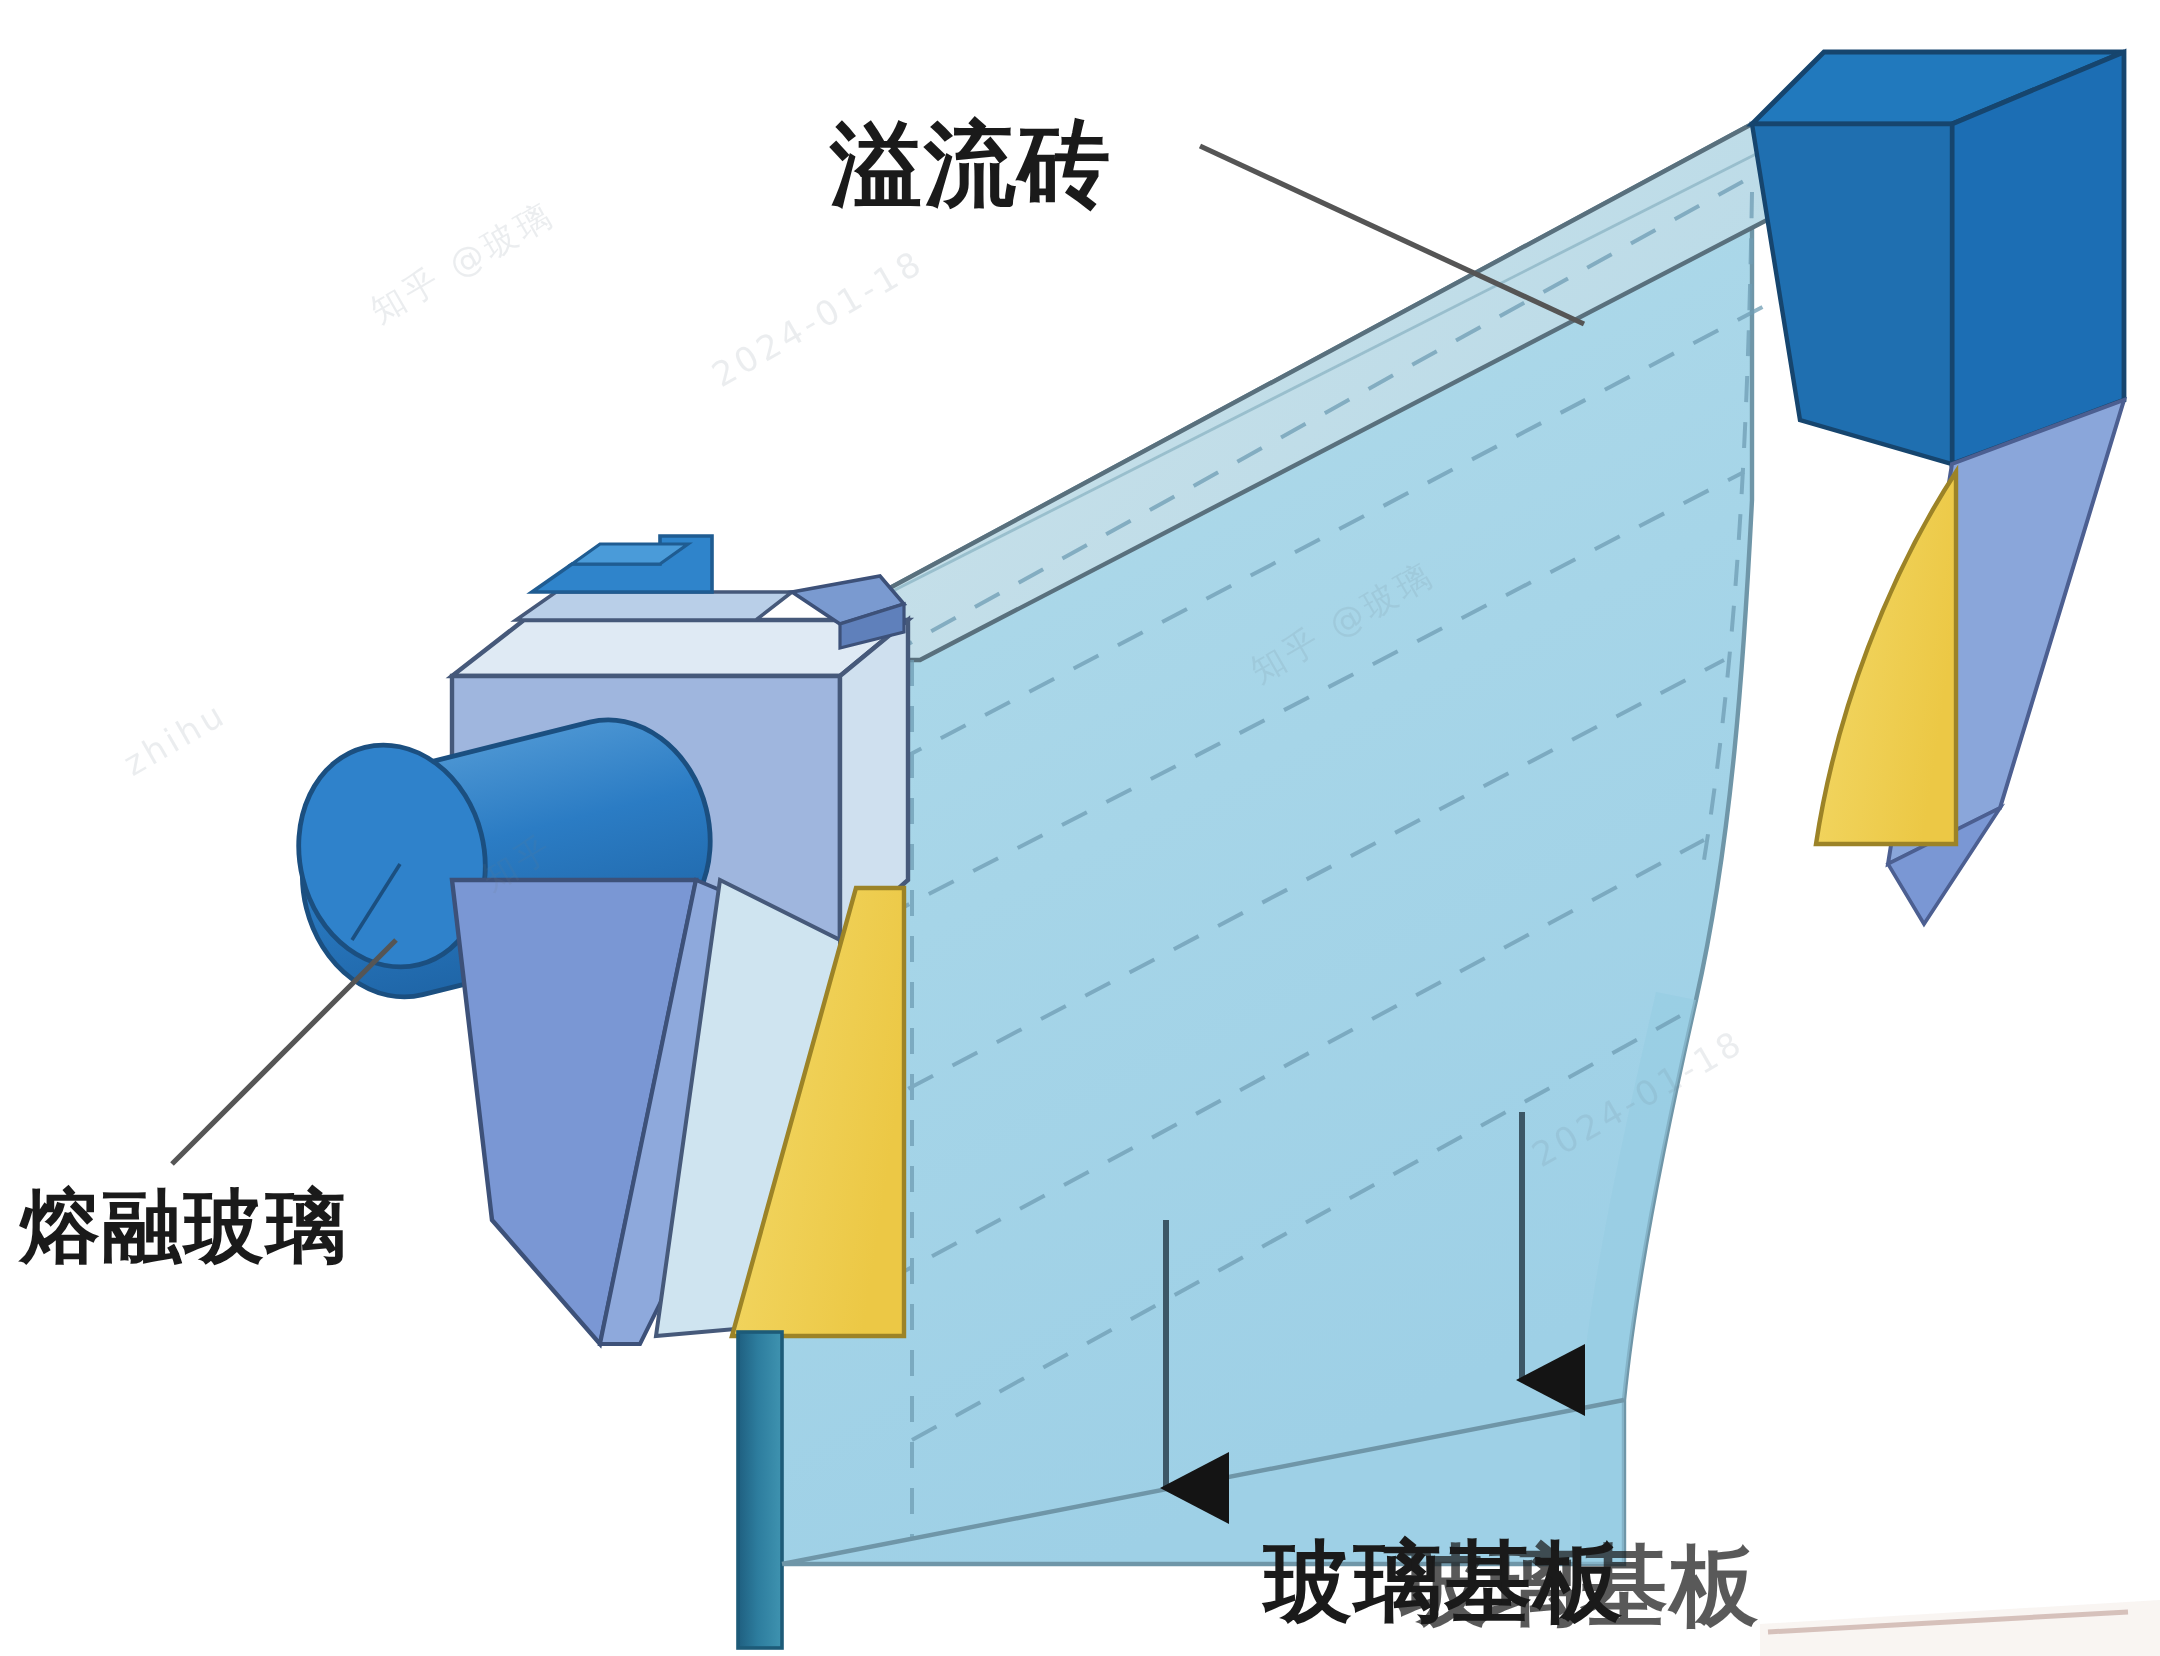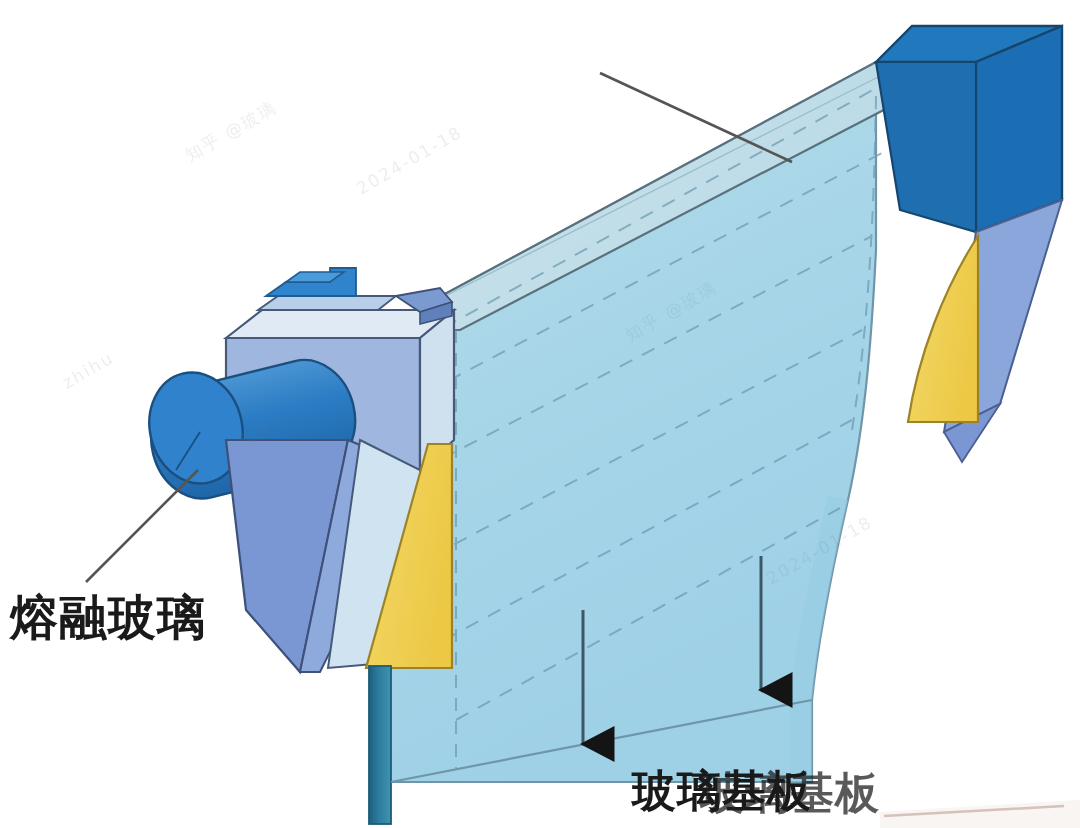--- a/index.html
+++ b/index.html
@@ -34,21 +34,21 @@
     font-family: "DejaVu Sans", "Liberation Sans", sans-serif;
   }
   #label-overflow-brick {
     left: 415px;
     top: 52px;
     font-size: 46px;
   }
   #label-molten-glass {
     left: 10px;
     top: 586px;
-    font-size: 48px;
+    font-size: 40px;
     text-align: center;
   }
   #label-glass-sheet {
     left: 632px;
     top: 762px;
     font-size: 44px;
   }
   #label-glass-sheet-ghost {
     left: 700px;
     top: 764px;
@@ -213,20 +213,21 @@
     </g>
   </svg>
 
   <div class="wm" style="left:180px; top:120px;">知乎 @玻璃</div>
   <div class="wm" style="left:350px; top:150px;">2024-01-18</div>
   <div class="wm" style="left:620px; top:300px;">知乎 @玻璃</div>
   <div class="wm" style="left:240px; top:420px;">知乎</div>
   <div class="wm" style="left:760px; top:540px;">2024-01-18</div>
   <div class="wm" style="left:60px;  top:360px;">zhihu</div>
 
+  <div class="label" id="label-overflow-brick">溢流砖</div>
 
   <div class="label" id="label-molten-glass">熔融玻璃</div>
 
   <div class="label" id="label-glass-sheet">玻璃基板</div>
 
   <div class="label" id="label-glass-sheet-ghost">玻璃基板</div>
 
 </div>
 
 </body></html>

